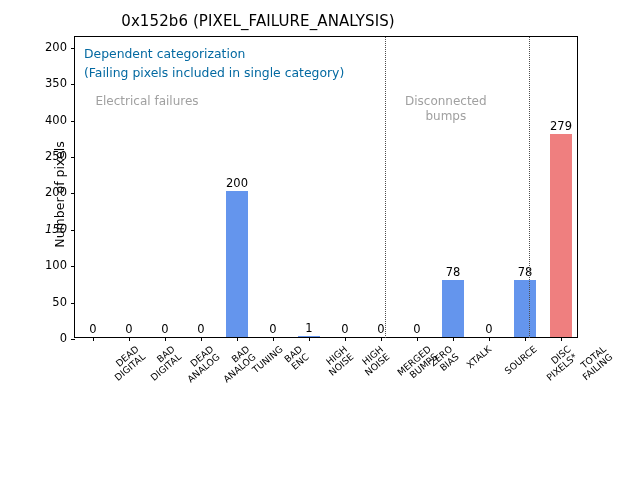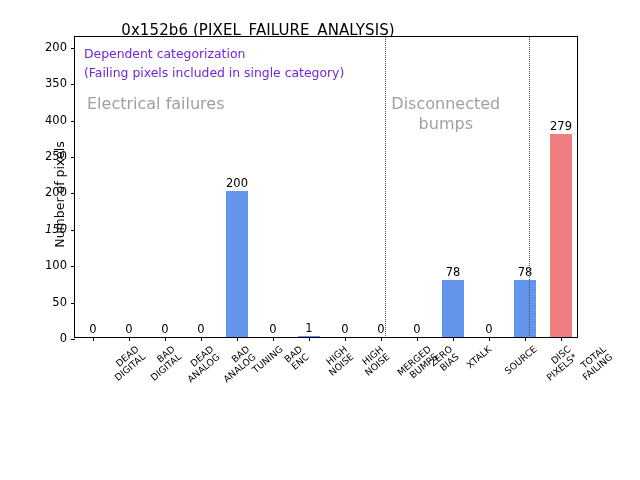--- a/index.html
+++ b/index.html
@@ -11,21 +11,21 @@
   }
   #figure {
     position: relative;
     width: 640px;
     height: 480px;
     background: #ffffff;
   }
   
   #chart-title {
     position: absolute;
-    left: 0; top: 21px;
+    left: 0; top: 12px;
     width: 516px;
     text-align: center;
     font-size: 15px;
     color: #000000;
     letter-spacing: 0.1px;
   }
   
   #plot-area {
     position: absolute;
     left: 74px;
@@ -110,27 +110,27 @@
     position: absolute;
     top: 0;
     width: 0;
     border-left: 1.6px dotted #4d4d4d;
   }
   #ann-main {
     position: absolute;
     left: 9px;
     top: 8px;
     font-size: 12.4px;
-    color: #6d28d9;
+    color: #0369a1;
     line-height: 1.52;
     white-space: nowrap;
   }
   .region-label {
     position: absolute;
-    font-size: 16px;
+    font-size: 12px;
     color: #a0a0a0;
     text-align: center;
     line-height: 1.22;
     white-space: nowrap;
   }
   
   #footnote {
     position: absolute;
     left: 79px;
     top: 400px;

